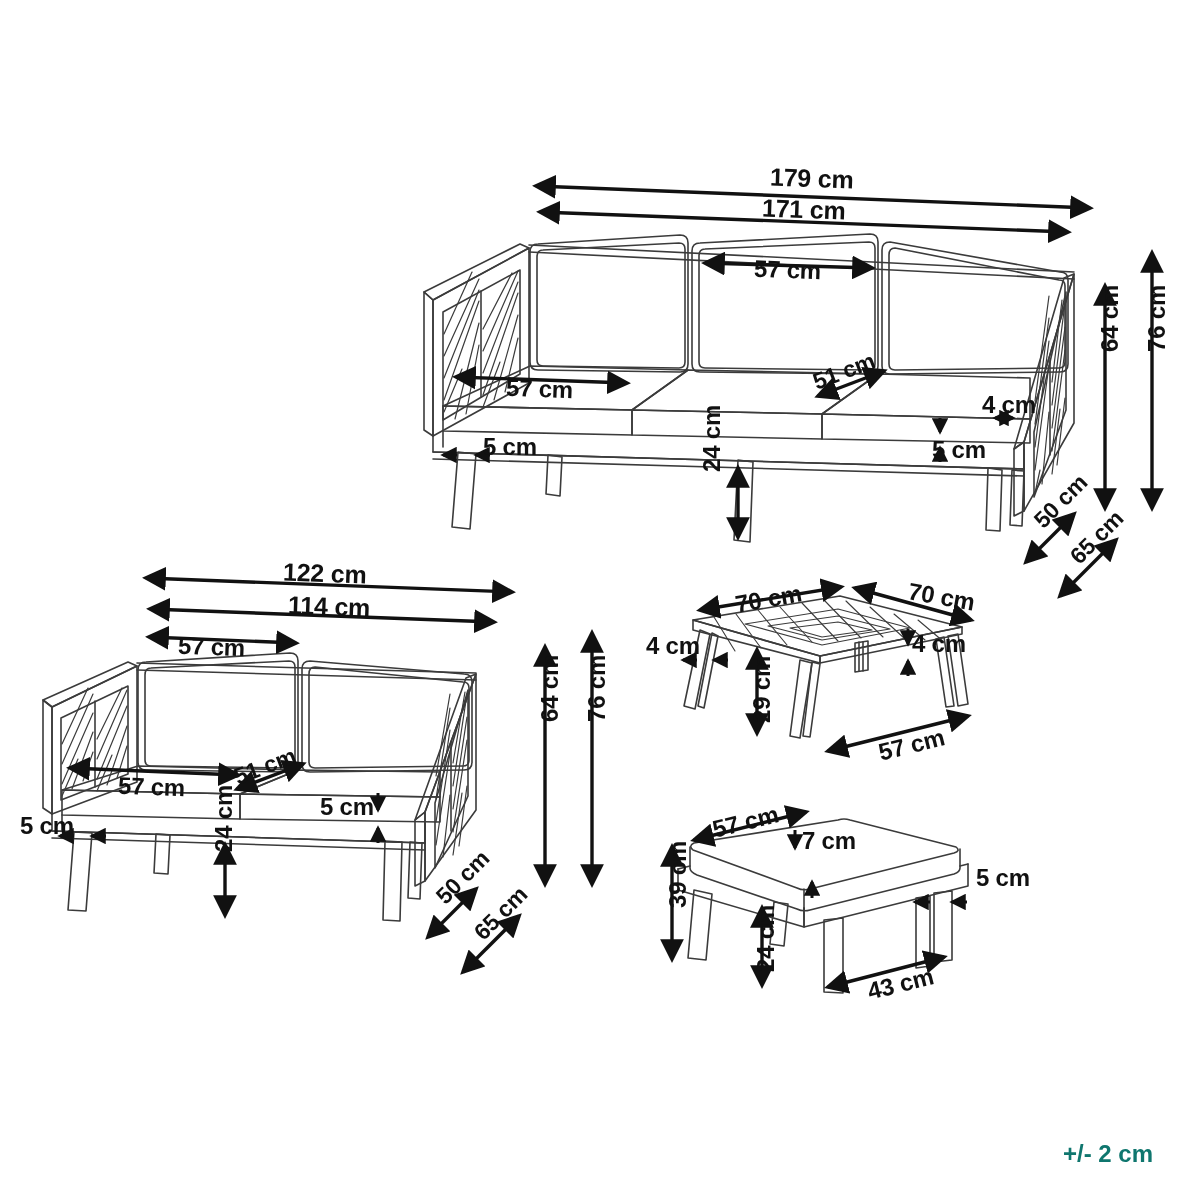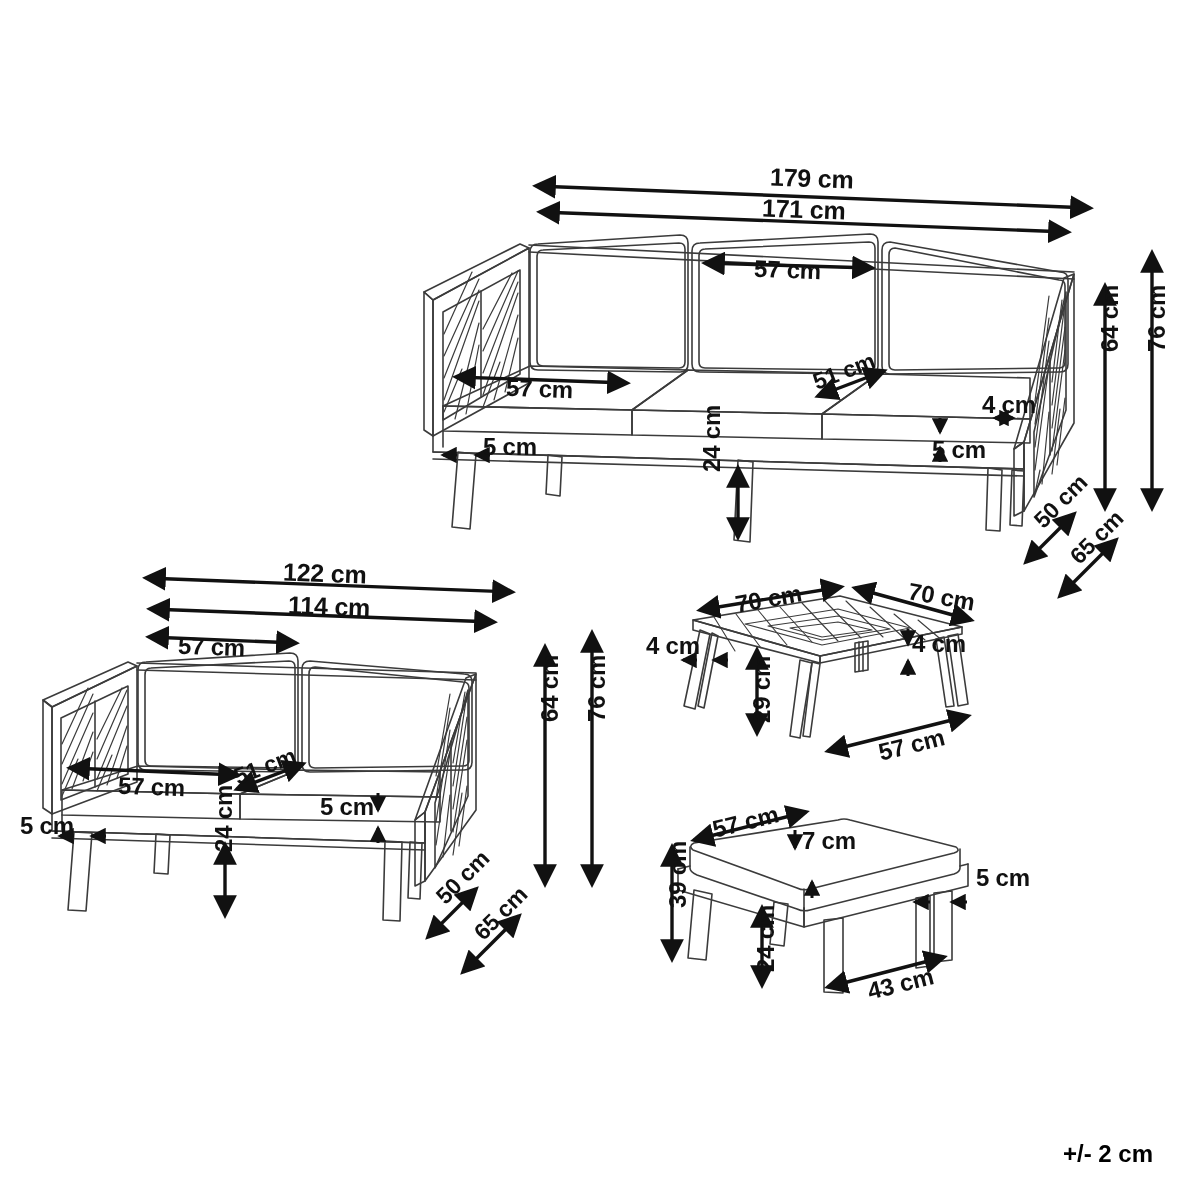--- a/index.html
+++ b/index.html
@@ -13,21 +13,21 @@
     font-weight:bold;
     color:#111111;
     white-space:nowrap;
     line-height:1;
     letter-spacing:-0.2px;
   }
   .tol{
     position:absolute;
     font-family:"Liberation Sans", sans-serif;
     font-weight:bold;
-    color:#000000;
+    color:#0f766e;
     white-space:nowrap;
   }
 </style>
 </head>
 <body>
 
 <div id="stage">
 
 <svg width="1200" height="1200" viewBox="0 0 1200 1200">
   <defs>

